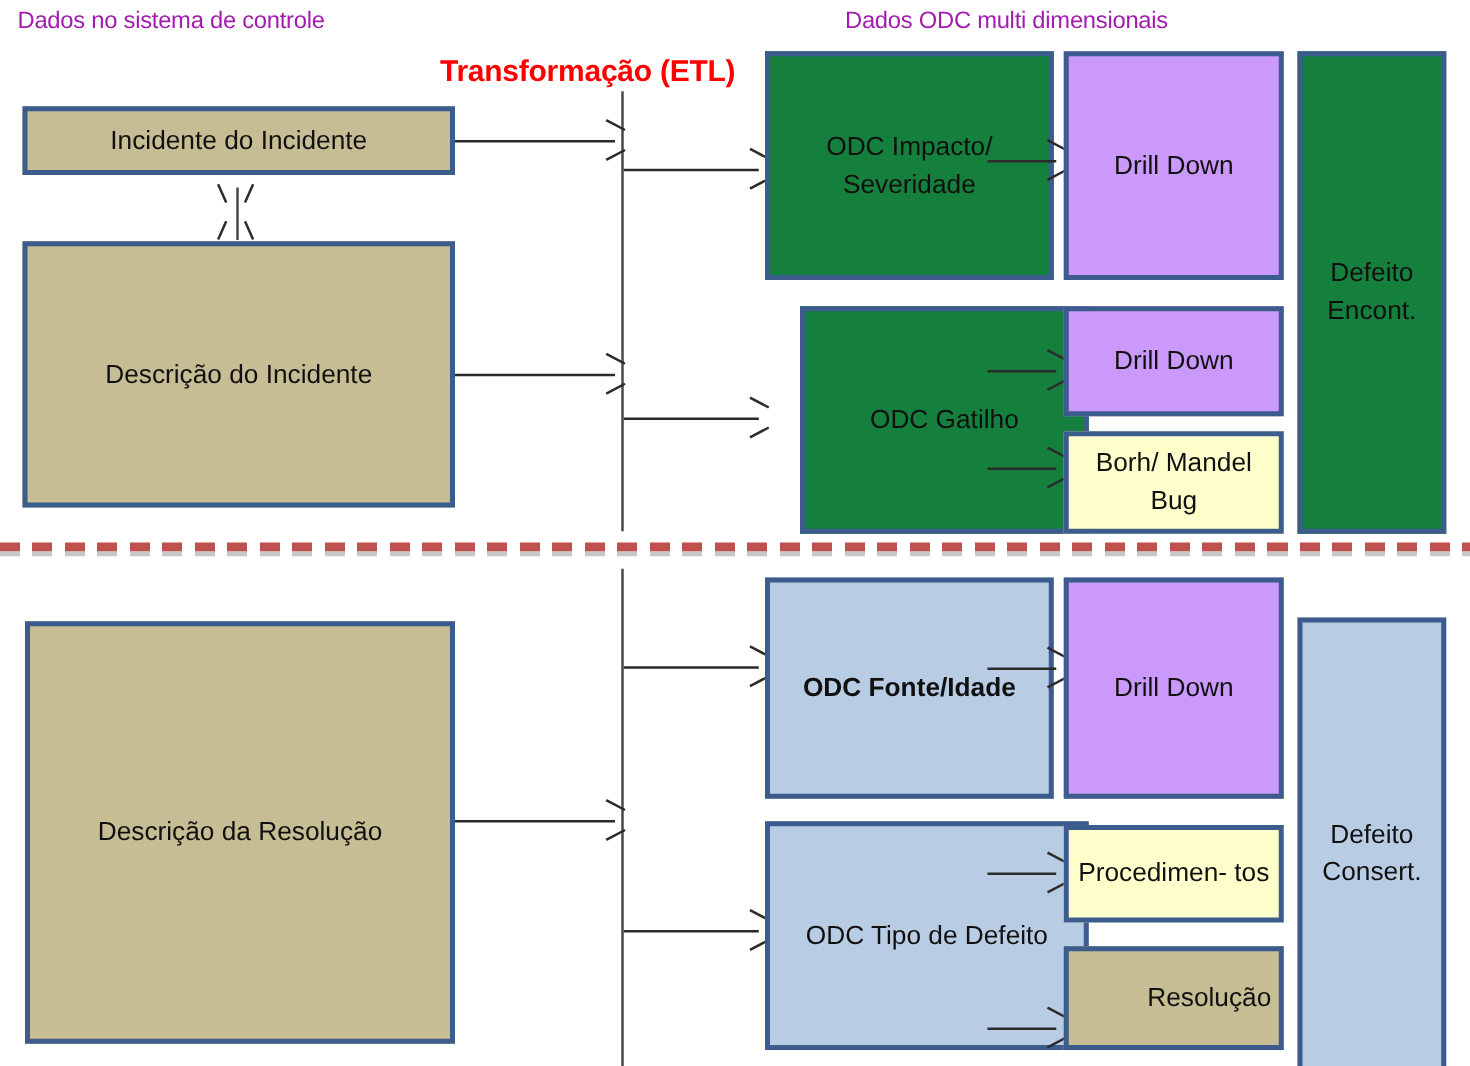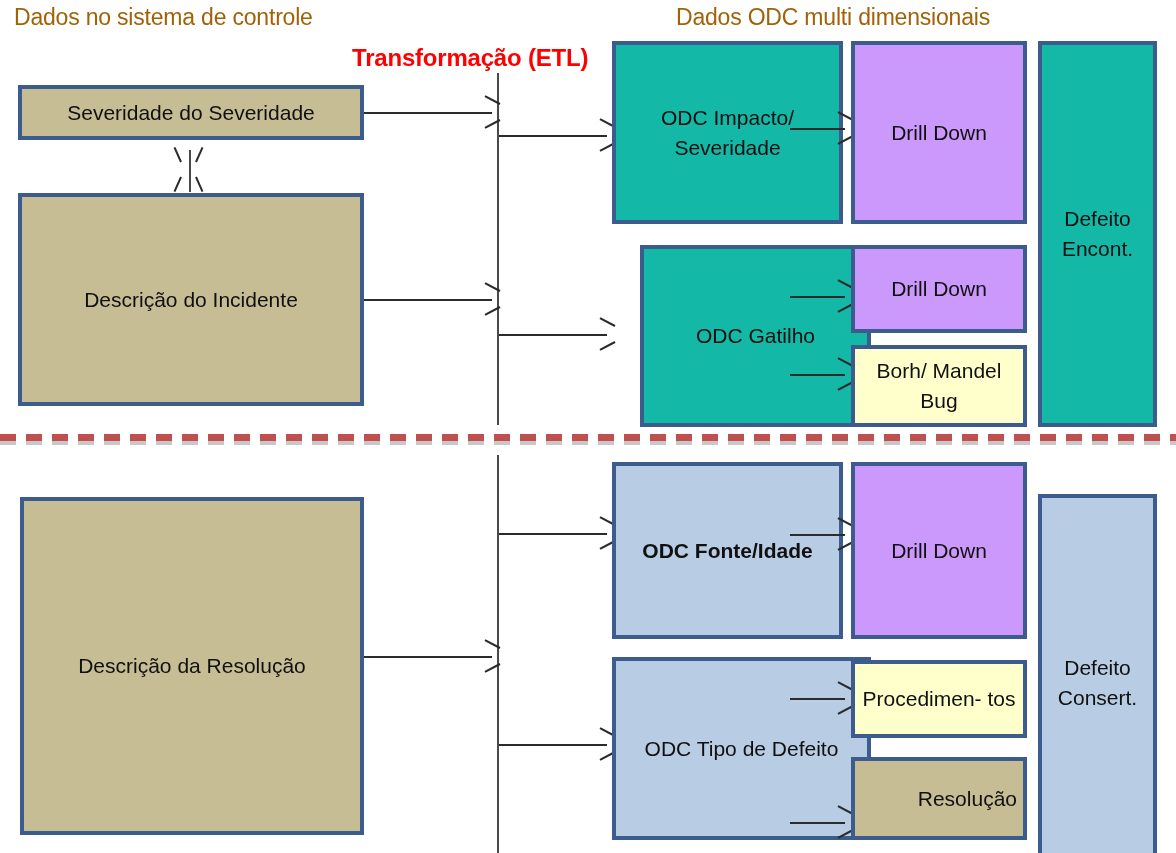--- a/index.html
+++ b/index.html
@@ -14,23 +14,23 @@
     position: relative;
     width: 1176px;
     height: 853px;
     background: #ffffff;
     overflow: hidden;
   }
 
   
   .heading {
     position: absolute;
-    font-size: 23px;
+    font-size: 19px;
     line-height: 30px;
-    color: #a16207;
+    color: #a21caf;
     white-space: nowrap;
     letter-spacing: -0.2px;
   }
   .heading.etl {
     color: #ff0000;
     font-weight: bold;
     font-size: 24px;
   }
 
   
@@ -43,21 +43,21 @@
     justify-content: center;
     text-align: center;
     color: #101010;
     font-size: 21px;
     line-height: 30px;
     padding: 2px 6px;
   }
   .box .lbl { display:block; width:100%; }
 
   .fill-khaki  { background: #c6bd94; }
-  .fill-pink   { background: #14b8a6; }
+  .fill-pink   { background: #15803d; }
   .fill-purple { background: #cb98fb; }
   .fill-yellow { background: #ffffcc; }
   .fill-blue   { background: #b8cce4; }
 
   
   .hline {
     position: absolute;
     height: 0;
     border-top: 2px solid #2b2b2b;
   }
@@ -128,21 +128,21 @@
 
 <div id="stage">
 
   <div class="heading" style="left:14px; top:2px;">Dados no sistema de controle</div>
 
   <div class="heading" style="left:676px; top:2px;">Dados ODC multi dimensionais</div>
 
   <div class="heading etl" style="left:352px; top:43px;">Transformação (ETL)</div>
 
   <div class="box fill-khaki" style="left:18px; top:85px; width:346px; height:55px;">
-    <span class="lbl">Severidade do Severidade</span>
+    <span class="lbl">Incidente do Incidente</span>
   </div>
 
   <div class="box fill-khaki" style="left:18px; top:193px; width:346px; height:213px;text-align:center;">
     <span class="lbl">Descrição do Incidente</span>
   </div>
 
   <div class="vline" style="left:189px; top:150px; height:42px;"></div>
   <div class="varrow-up" style="left:180px; top:146px;"></div>
   <div class="varrow-dn" style="left:180px; top:177px;"></div>
 

